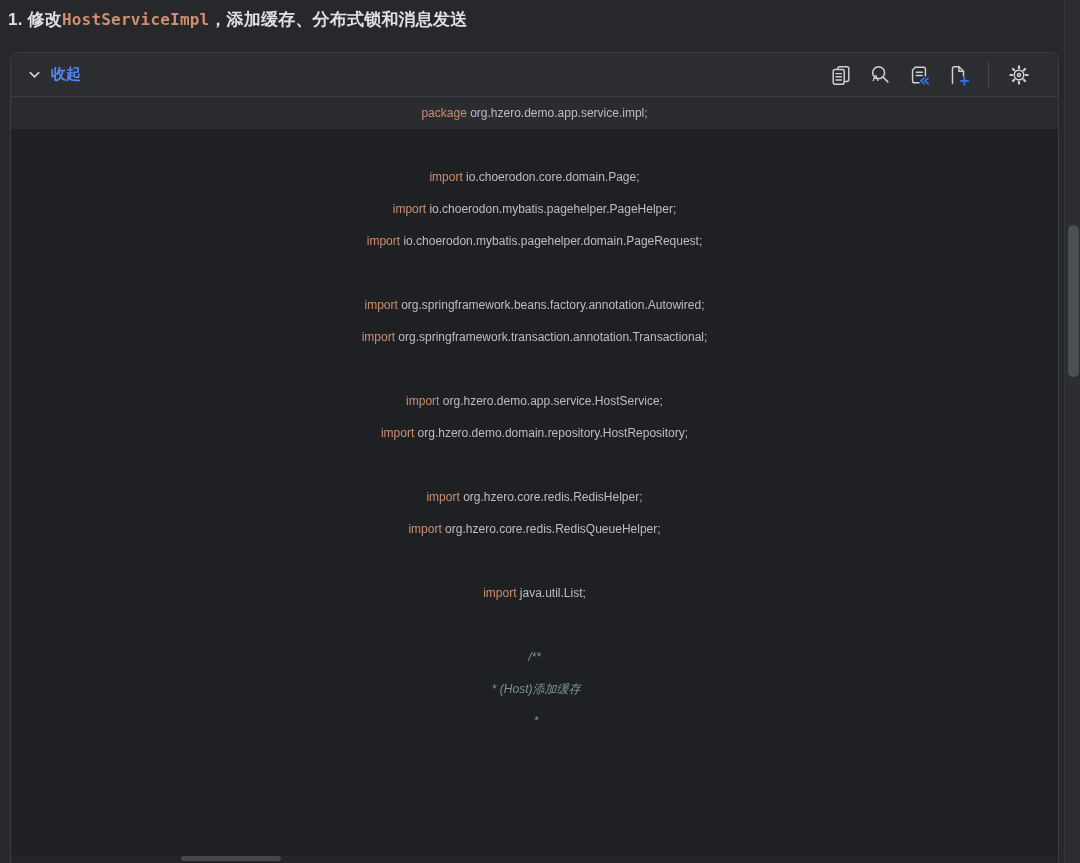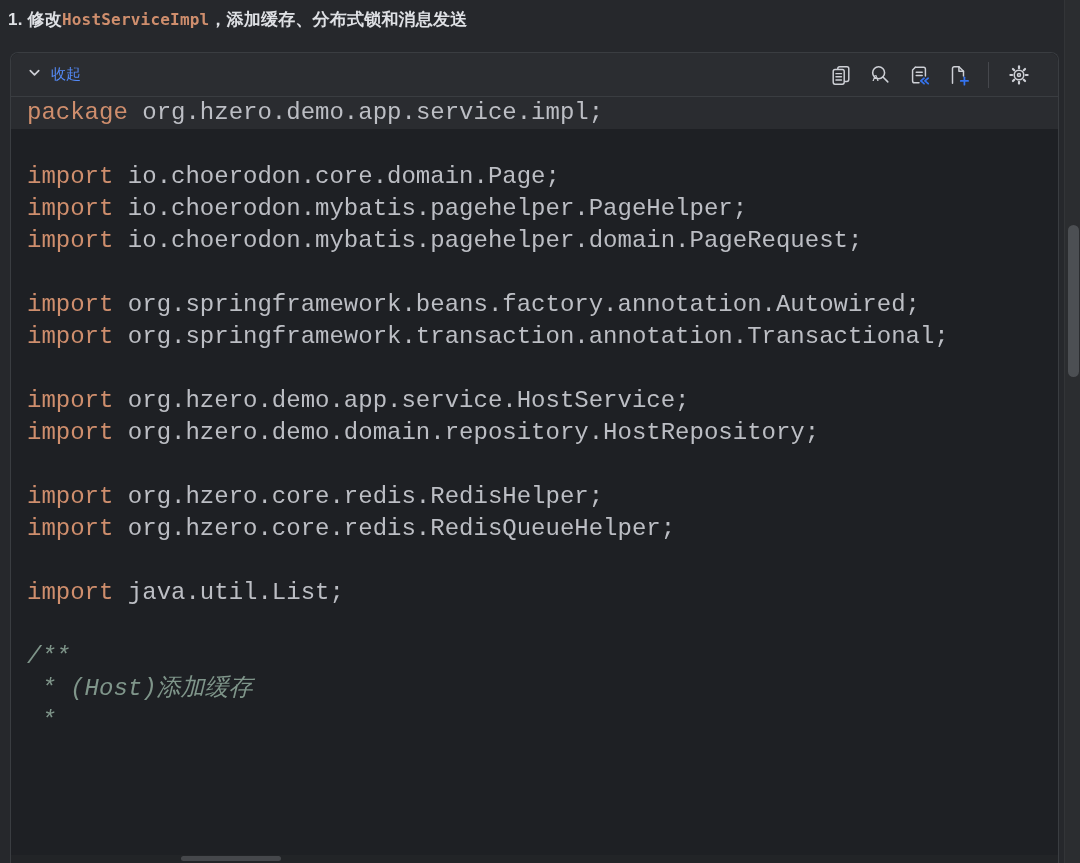--- a/index.html
+++ b/index.html
@@ -35,32 +35,32 @@
     border-radius:8px 8px 0 0;
   }
 
   .toolbar {
     height:44px; background:#2b2d31;
     border-bottom:1px solid #3a3d41;
     border-radius:8px 8px 0 0;
     display:flex; align-items:center;
     padding:0 14px 0 16px;
   }
-  .collapse-control { display:flex; gap:9px; cursor:pointer; }
+  .collapse-control { display:flex; align-items:center; gap:9px; cursor:pointer;font-weight:bold; }
   .collapse-label { color:var(--link); font-size:15px; }
   .toolbar-spacer { flex:1; }
   .toolbar-icons { display:flex; align-items:center; gap:17px; padding-right:14px; }
   .icon-btn { width:22px; height:22px; display:flex; align-items:center; justify-content:center; cursor:pointer; }
   .icon-btn svg { width:22px; height:22px; }
   .tb-separator { width:1px; height:26px; background:#46484d; margin:0 2px; }
 
   .code-area {
     position:relative; height:766px; overflow:hidden;
-    font-family:Liberation Mono, monospace;
-    font-size:24px; color:var(--code);
+    font-family:Liberation Sans, sans-serif;
+    font-size:12px; color:var(--code);text-align:center;
   }
   .code-line { height:32px; line-height:32px; padding:0 16px; white-space:pre; }
   .code-line.highlight { background:#2a2c30; }
   .code-line.comment { color:var(--comment); font-style:italic; }
   .kw { color:var(--kw); }
 
   .h-scroll-thumb {
     position:absolute; left:170px; bottom:2px;
     width:100px; height:5px;
     background:#45474b; border-radius:3px;

